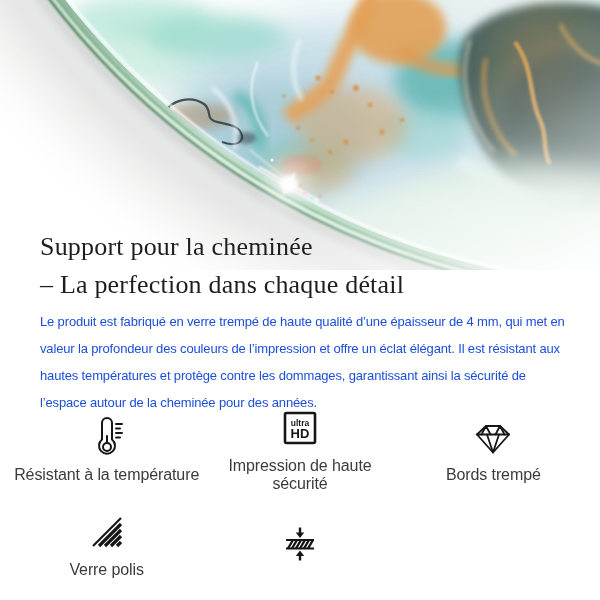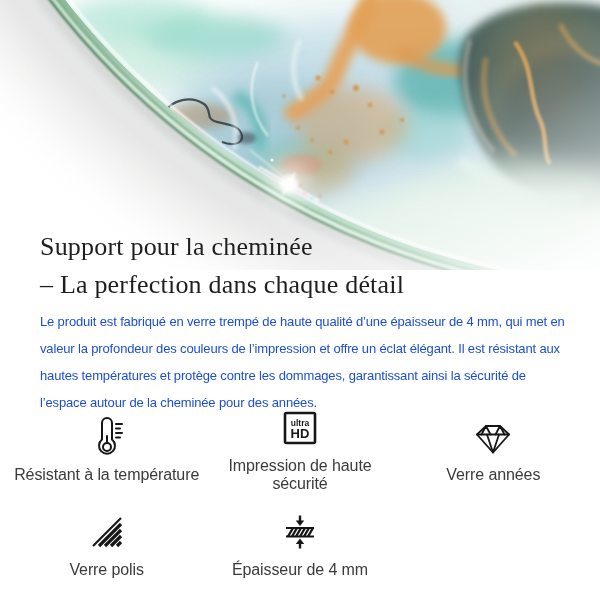--- a/index.html
+++ b/index.html
@@ -208,21 +208,21 @@
 
       <div class="feature">
         <div class="icon-box">
           <svg viewBox="0 0 44 44">
             <path class="ico" style="stroke-width:1.8" d="M15 11 H29 L38 19.5 L22 37.5 L6 19.5 Z"></path>
             <path class="ico" style="stroke-width:1.8" d="M6 19.5 H38"></path>
             <path class="ico" style="stroke-width:1.8" d="M15 11 L10.5 19.5 M15 11 L19.5 19.5 M29 11 L24.5 19.5 M29 11 L33.5 19.5"></path>
             <path class="ico" style="stroke-width:1.8" d="M16 19.5 L22 37.5 M28 19.5 L22 37.5"></path>
           </svg>
         </div>
-        <div class="feature-label">Verre années</div>
+        <div class="feature-label">Bords trempé</div>
       </div>
 
       <div class="feature">
         <div class="icon-box">
           <svg viewBox="0 0 44 44">
             <path class="ico-flat" stroke-width="2.2" d="M8 36 L36 8"></path>
             <path class="ico-flat" stroke-width="3.2" d="M14 36 L36 14"></path>
             <path class="ico-flat" stroke-width="3.2" d="M20 36 L36 20"></path>
             <path class="ico-flat" stroke-width="3.2" d="M26 36 L36 26"></path>
             <path class="ico-flat" stroke-width="3.2" d="M32 36 L36 32"></path>
@@ -235,18 +235,17 @@
         <div class="icon-box">
           <svg viewBox="0 0 44 44">
             <path class="ico-flat" stroke-width="1.8" d="M8 18 H36 M8 26.5 H36"></path>
             <path class="ico-flat" stroke-width="2.4" d="M10 26.5 L15 18 M14 26.5 L19 18 M18 26.5 L23 18 M22 26.5 L27 18 M26 26.5 L31 18 M30 26.5 L35 18"></path>
             <path class="ico-flat" stroke-width="2.4" d="M22 5.5 V11"></path>
             <polygon class="ico-fill" points="17.8,10.5 26.2,10.5 22,16"></polygon>
             <path class="ico-flat" stroke-width="2.4" d="M22 38.5 V33.5"></path>
             <polygon class="ico-fill" points="17.8,34 26.2,34 22,28.5"></polygon>
           </svg>
         </div>
-        <div class="feature-label">Épaisseur de 4 mm</div>
       </div>
 
     </div>
   </div>
 </div>
 
 </body></html>

